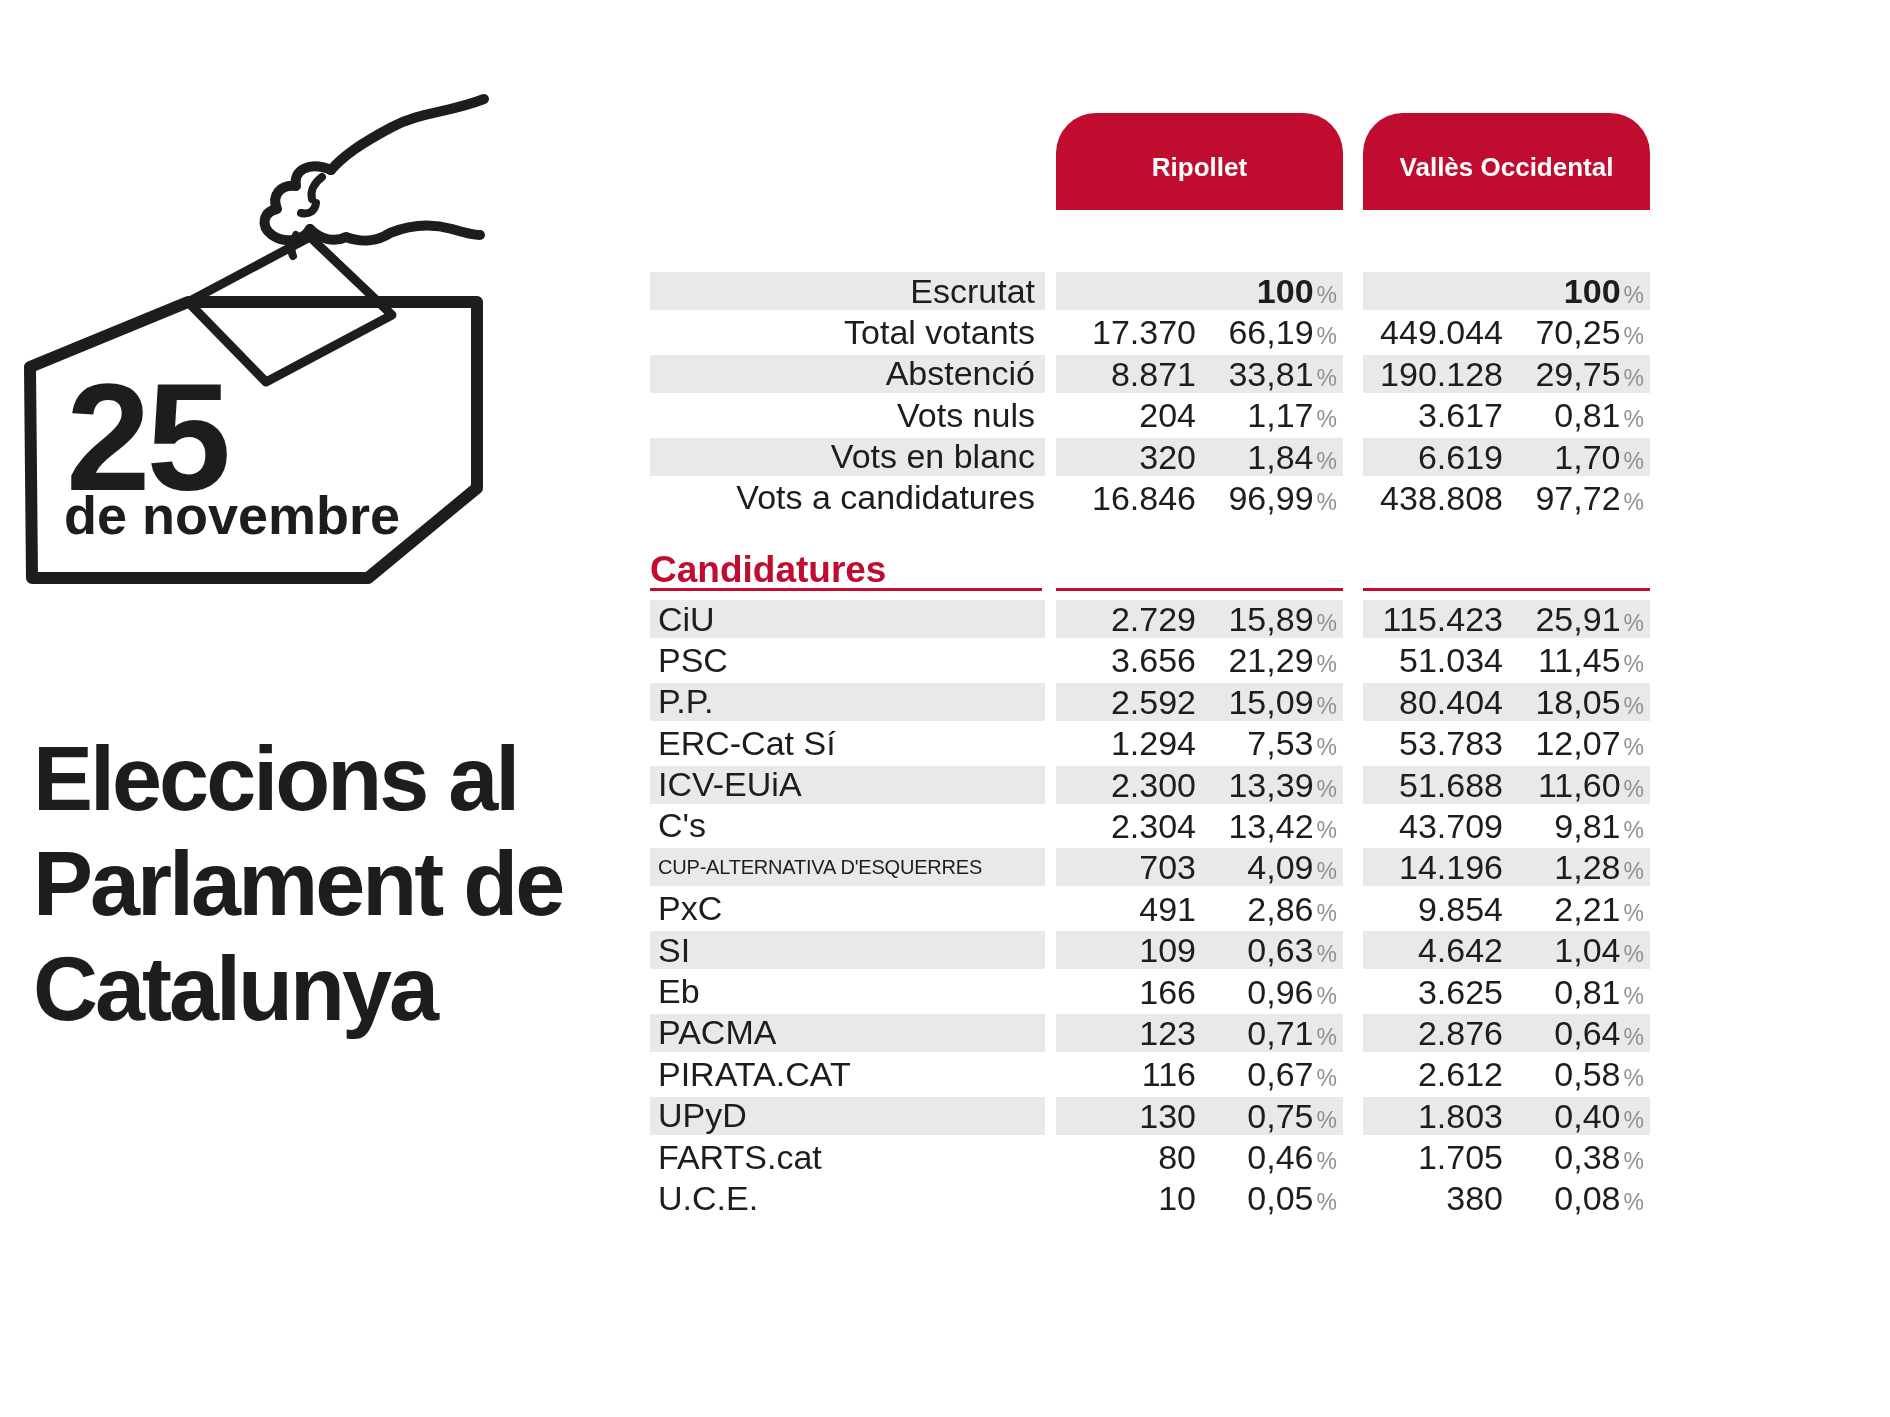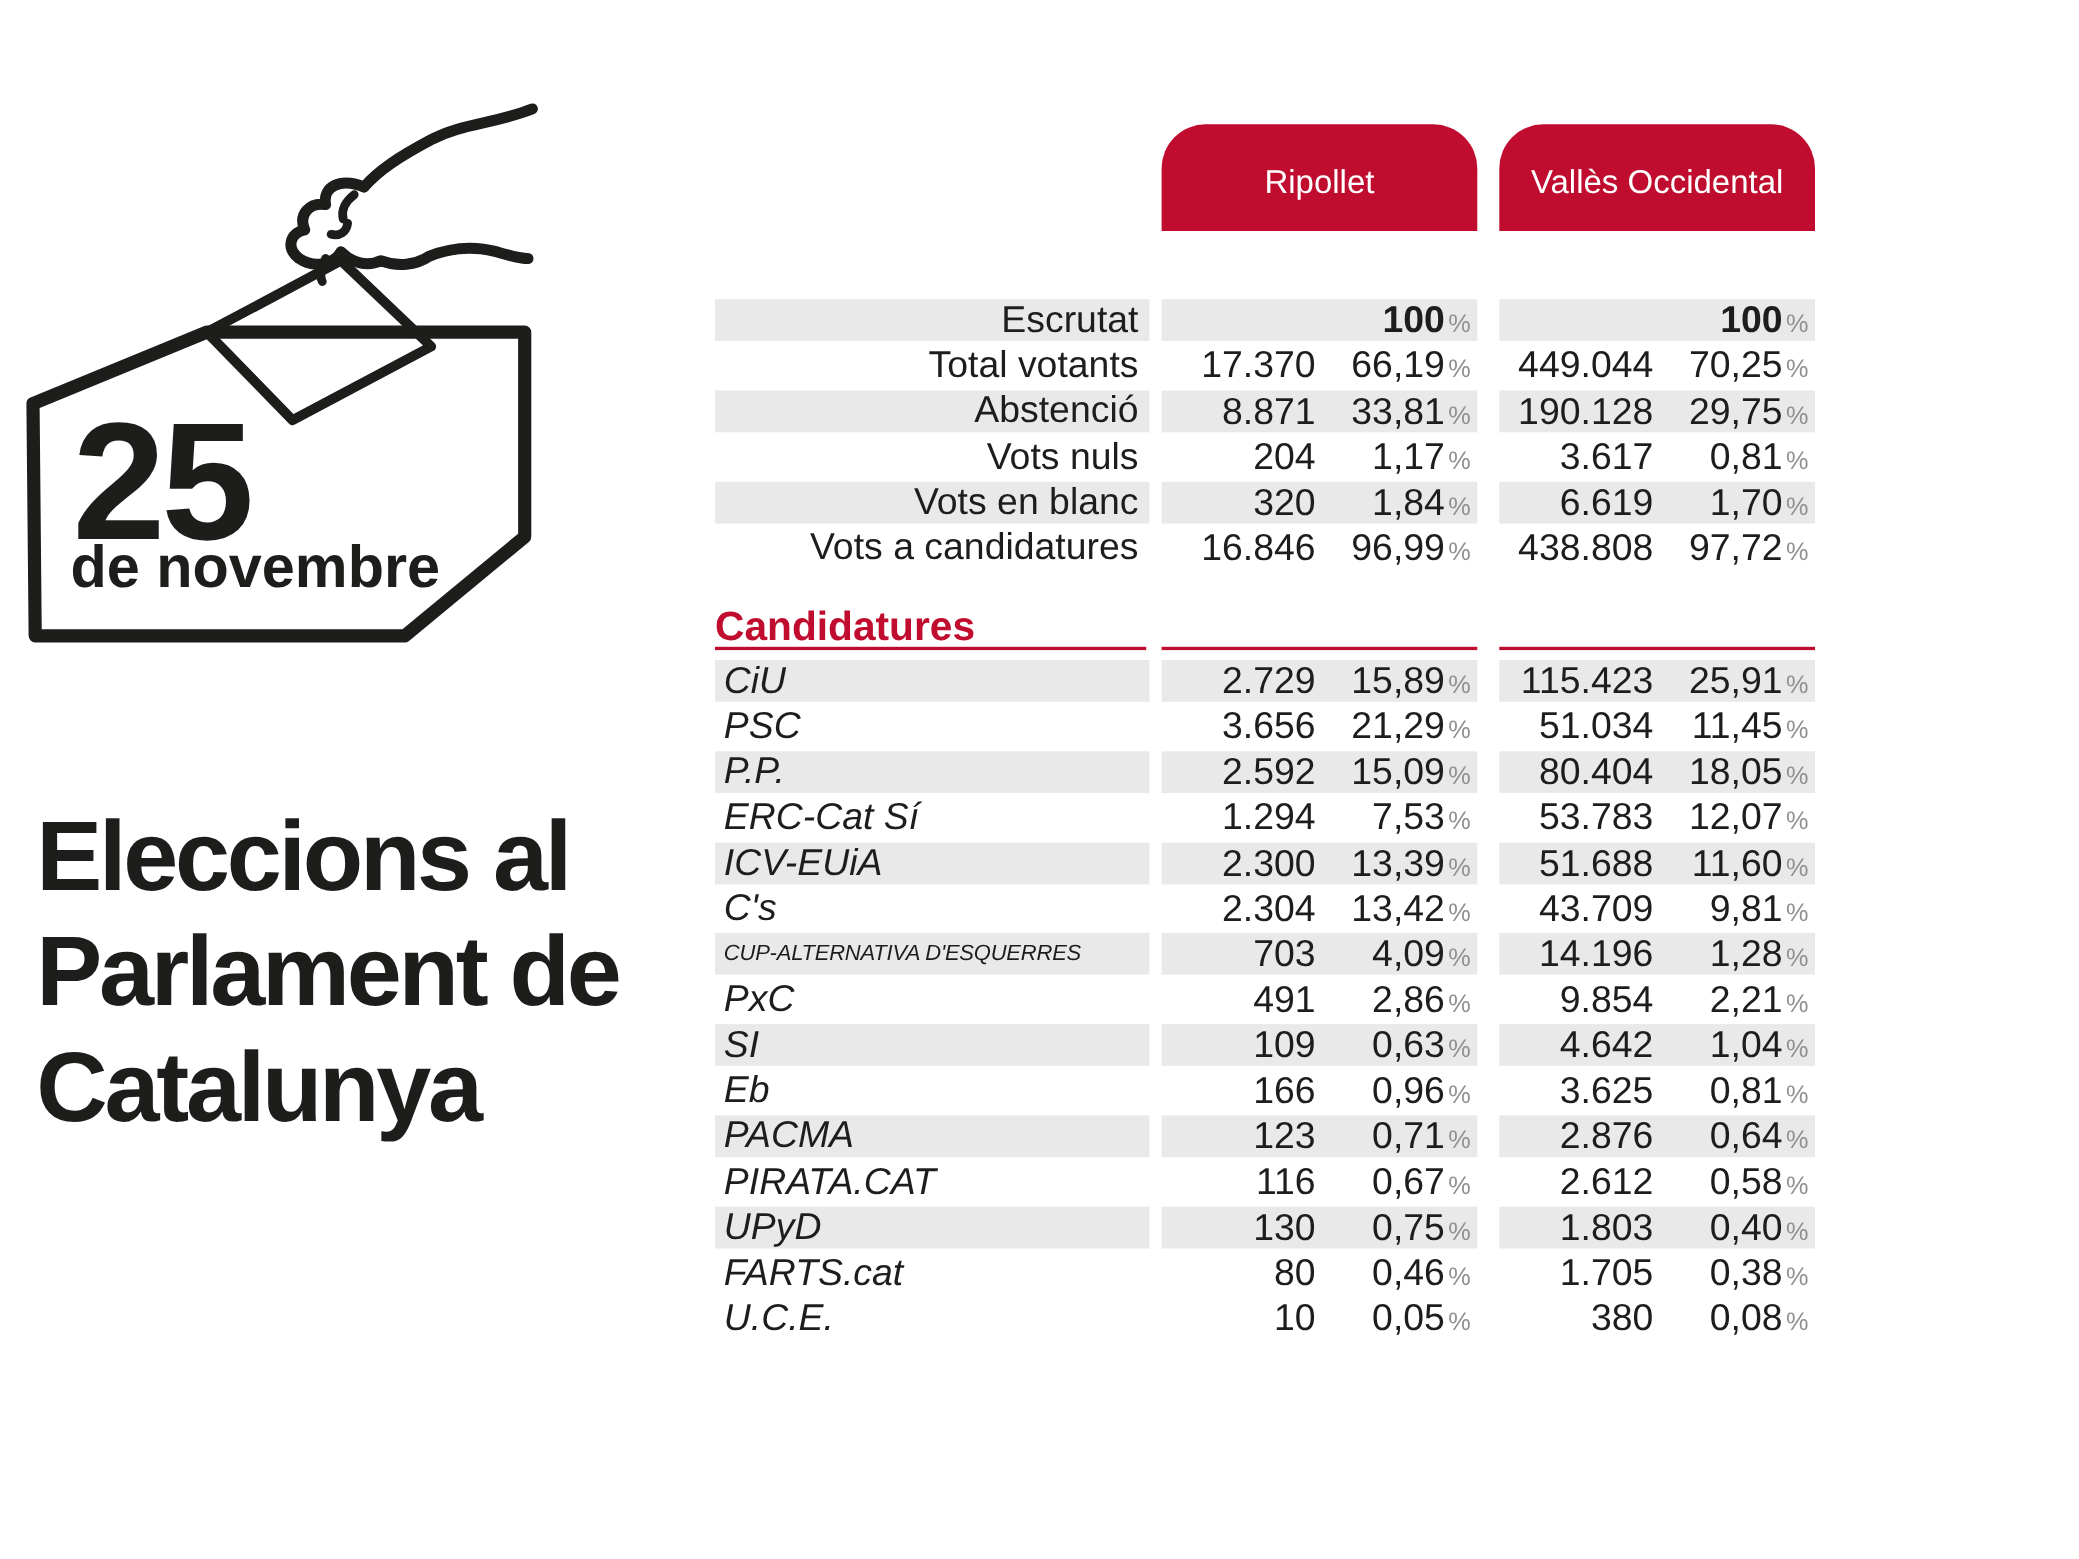--- a/index.html
+++ b/index.html
@@ -10,31 +10,31 @@
   }
   
   .art{position:absolute;left:0;top:85px;width:620px;height:520px;}
   .art path,.art polygon{fill:none;stroke:var(--ink);stroke-linecap:round;stroke-linejoin:round;}
   .art text{fill:var(--ink);font-family:"Liberation Sans",sans-serif;font-weight:bold;}
   .big-title{position:absolute;left:33px;top:727px;font-weight:bold;font-size:90px;
     line-height:105px;letter-spacing:-3px;color:var(--ink);}
   
   .tab{position:absolute;top:113px;height:97px;width:287px;background:var(--red);
     border-radius:40px 40px 0 0;display:flex;justify-content:center;align-items:flex-end;}
-  .tab span{color:#fff;font-weight:normal;font-size:30px;padding-bottom:27px;}
+  .tab span{color:#fff;font-weight:bold;font-size:26px;padding-bottom:27px;}
   .tab.c0{left:1056px;} .tab.c1{left:1363px;}
   
   .rows{position:absolute;left:0;right:0;}
   #summary-rows{top:272px;} #cand-rows{top:600px;}
   .row{position:relative;height:38px;margin-bottom:3.4px;}
   .cell{position:absolute;top:0;height:38px;font-size:34px;color:var(--ink);}
   .shaded .cell{background:var(--shade);}
   .cell.label{left:650px;width:395px;display:flex;align-items:center;}
   .summary .cell.label{justify-content:flex-end;padding-right:10px;box-sizing:border-box;}
-  .cand .cell.label{justify-content:flex-start;padding-left:8px;box-sizing:border-box;font-style:italic;}
+  .cand .cell.label{justify-content:flex-start;padding-left:8px;box-sizing:border-box;}
   .cell.label.small{font-size:20px;letter-spacing:-0.2px;}
   .cell.col0{left:1056px;width:287px;}
   .cell.col1{left:1363px;width:287px;}
   .votes{position:absolute;left:0;top:0;width:140px;height:38px;line-height:38px;
     text-align:right;display:block;}
   .pctwrap{position:absolute;right:6px;top:0;height:40px;line-height:38px;text-align:right;
     display:block;white-space:nowrap;}
   .pct.bold{font-weight:bold;}
   .sym{font-size:23px;color:var(--pgray);margin-left:3px;}
   

